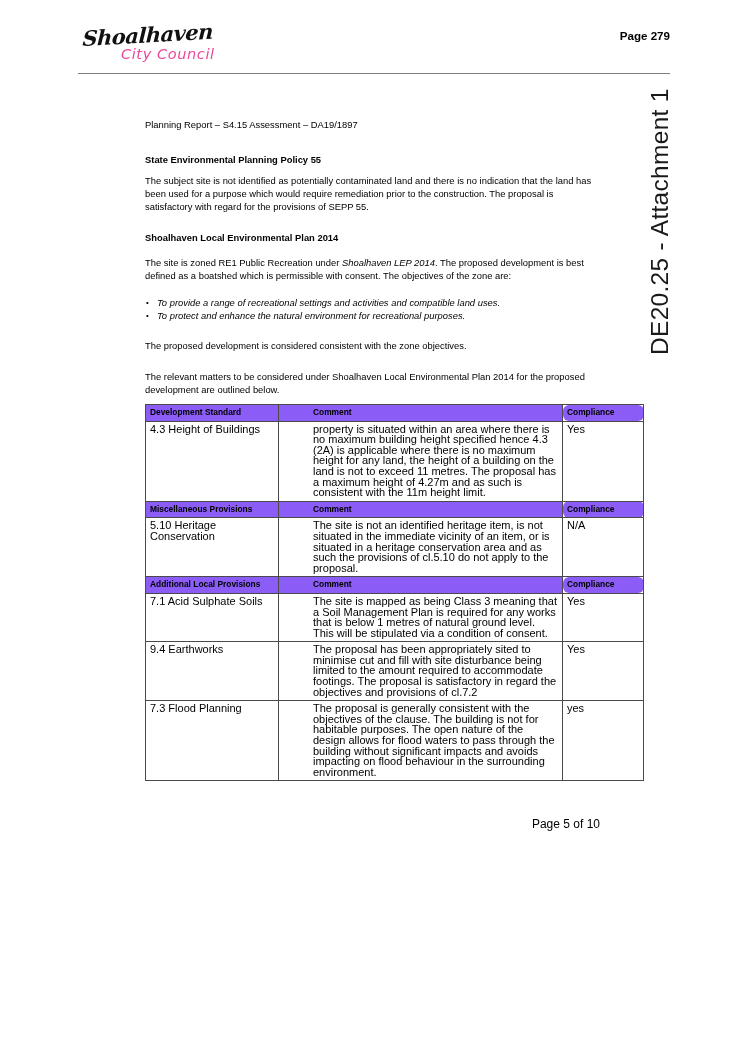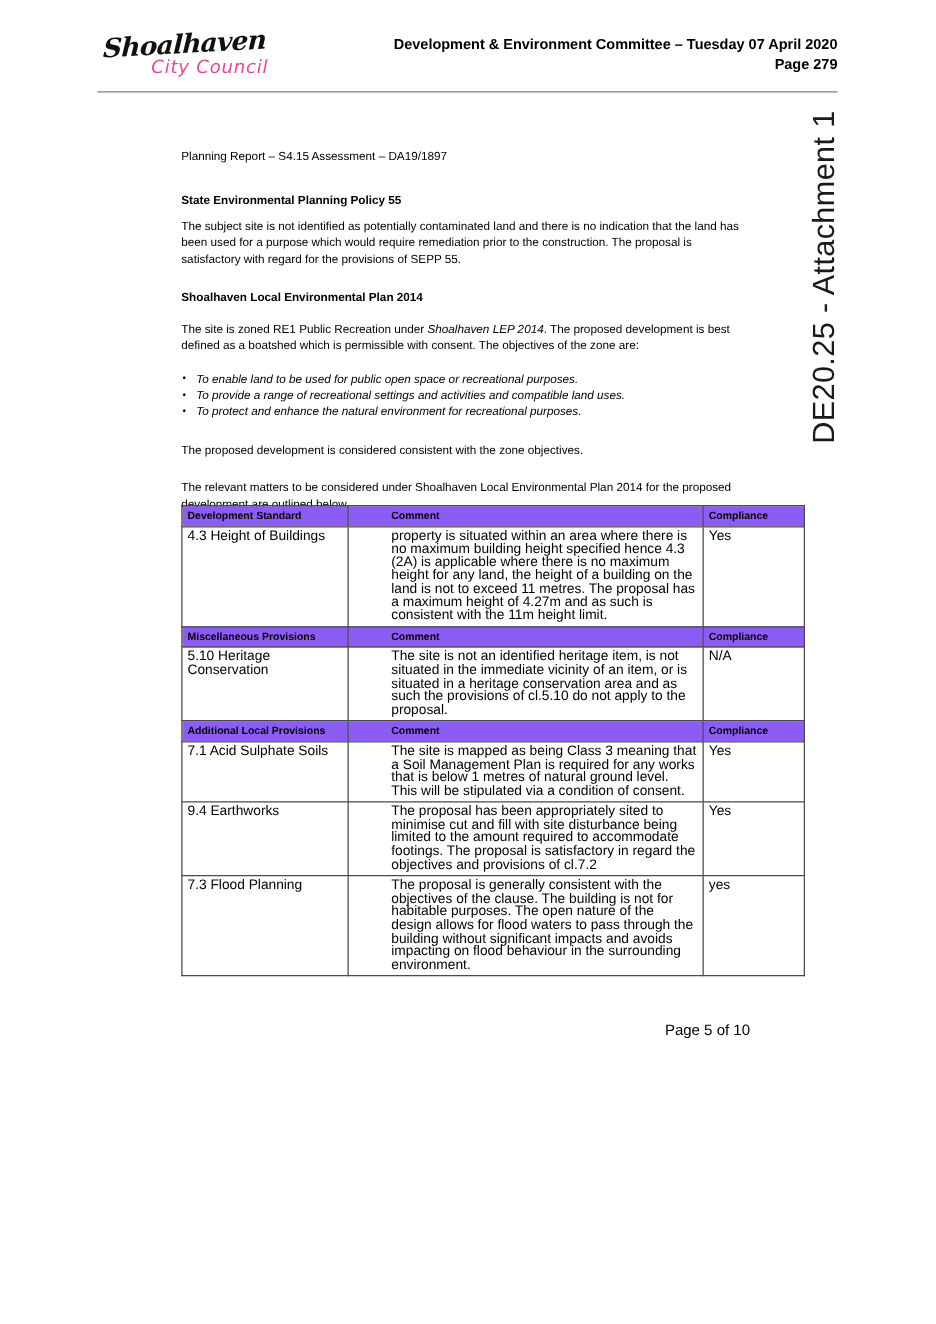--- a/index.html
+++ b/index.html
@@ -152,21 +152,21 @@
   }
   .assess-table td {
     border: 1px solid #4a4a4a;
     vertical-align: top;
     padding: 2px 4px 3px 4px;
     font-size: 11px;
     line-height: 10.6px;
   }
   .assess-table td.c1 { width: 124px; }
   .assess-table td.c2 { width: 245px; padding-left: 34px; }
-  .assess-table td.c3 { width: 72px; }
+  .assess-table td.c3 { width: 72px; border-radius: 6px; }
   tr.hdr td {
     background: #8b5cf6;
     font-weight: bold;
     font-size: 8.4px;
   }
 
   
   .footer {
     position: absolute;
     left: 145px;
@@ -179,40 +179,38 @@
 </style>
 </head>
 <body>
 
 <div class="page-header">
   <div class="logo">
     <span class="logo-brand">Shoalhaven</span>
     <span class="logo-sub">City Council</span>
   </div>
   <div class="header-text">
-    <div>Development &amp; Environment Committee – Tuesday 07 April 2020</div>
     <div>Page 279</div>
   </div>
 </div>
 <div class="header-rule"></div>
 
 <div class="side-label">DE20.25 - Attachment 1</div>
 
 <div class="content">
 
   <div class="doc-line">Planning Report – S4.15 Assessment – DA19/1897</div>
 
   <h2 class="sec">State Environmental Planning Policy 55</h2>
   <p class="para">The subject site is not identified as potentially contaminated land and there is no indication that the land has been used for a purpose which would require remediation prior to the construction. The proposal is satisfactory with regard for the provisions of SEPP 55.</p>
 
   <h2 class="sec">Shoalhaven Local Environmental Plan 2014</h2>
   <p class="para tight"><span>The site is zoned RE1 Public Recreation under </span><span class="ital">Shoalhaven LEP 2014</span><span>.  The proposed development is best defined as a boatshed which is permissible with consent. The objectives of the zone are:</span></p>
 
   <ul class="objectives">
-    <li>To enable land to be used for public open space or recreational purposes.</li>
     <li>To provide a range of recreational settings and activities and compatible land uses.</li>
     <li>To protect and enhance the natural environment for recreational purposes.</li>
   </ul>
 
   <p class="para">The proposed development is considered consistent with the zone objectives.</p>
   <p class="para">The relevant matters to be considered under Shoalhaven Local Environmental Plan 2014 for the proposed development are outlined below.</p>
 </div>
 
 <table class="assess-table">
   <tbody>

